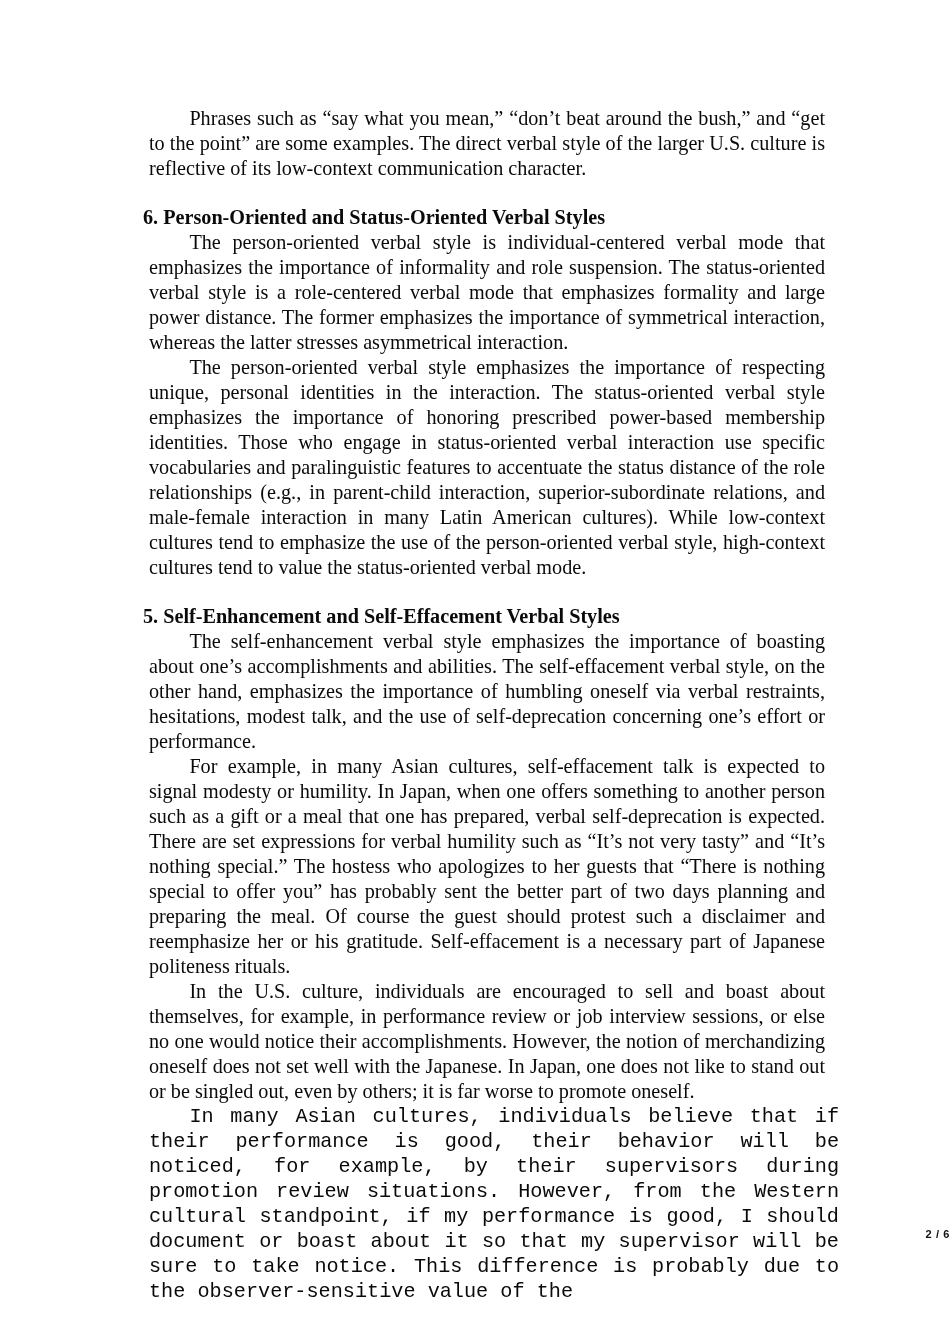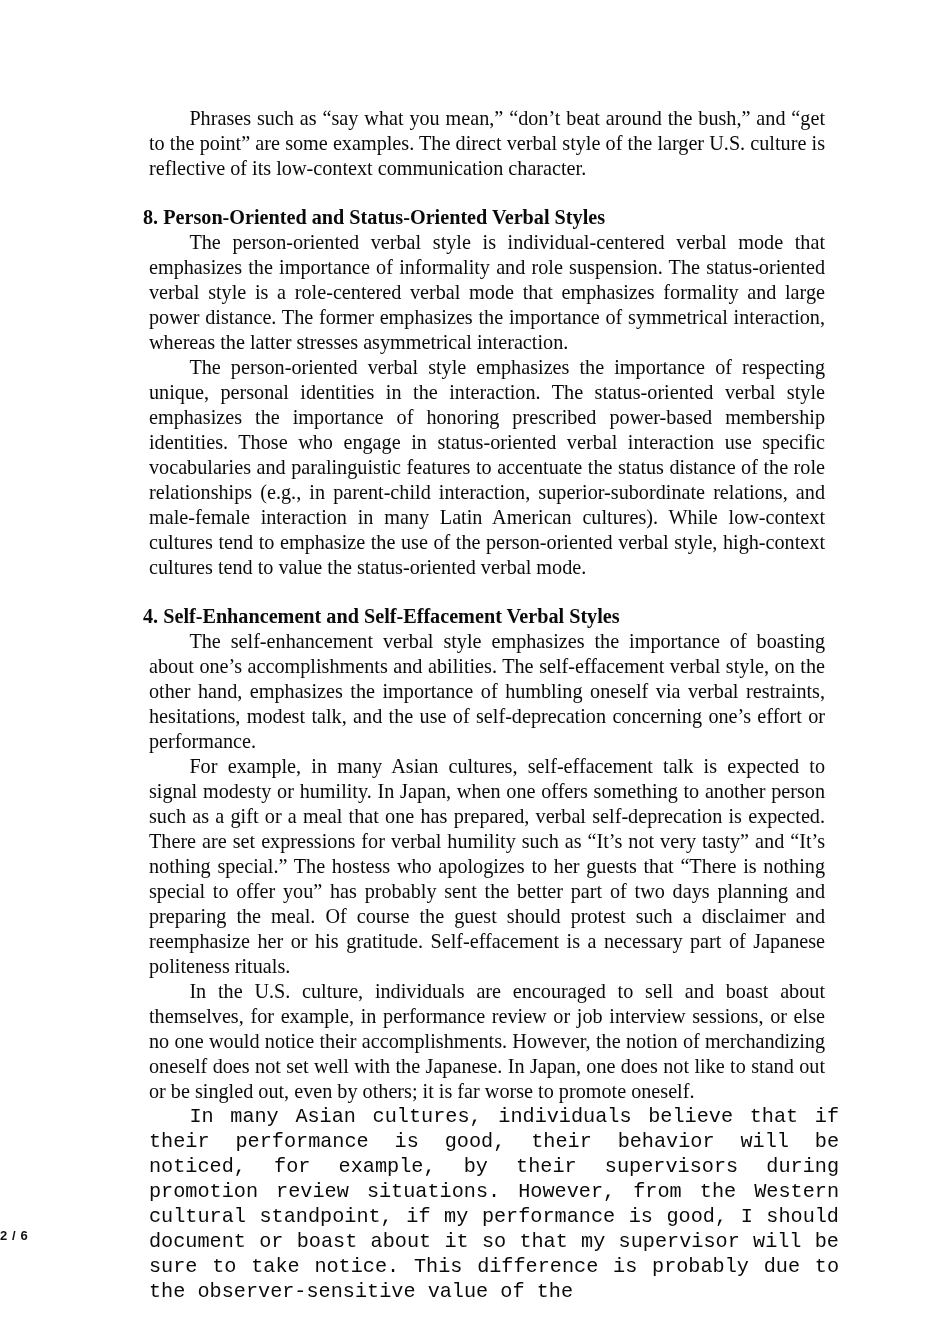--- a/index.html
+++ b/index.html
@@ -54,48 +54,48 @@
   }
   .para-last {
     width: 690px;
     font-family: Liberation Mono, monospace;
   }
   .footer {
     position: absolute;
     left: 0;
     top: 1228px;
     width: 950px;
-    text-align: left;
+    text-align: right;
     font-family: "Liberation Sans", "DejaVu Sans", sans-serif;
-    font-size: 13px;
+    font-size: 11px;
     font-weight: bold;
     letter-spacing: 0.6px;
     color: #111111;
   }
 </style>
 </head>
 <body>
 
 <div class="page">
 
   <div class="content">
 
     <p class="para">Phrases such as “say what you mean,” “don’t beat around the bush,” and “get to the point” are some examples. The direct verbal style of the larger U.S. culture is reflective of its low-context communication character.</p>
 
     <div class="sp-before-heading"></div>
 
-    <p class="heading">8. Person-Oriented and Status-Oriented Verbal Styles</p>
+    <p class="heading">6. Person-Oriented and Status-Oriented Verbal Styles</p>
 
     <p class="para">The person-oriented verbal style is individual-centered verbal mode that emphasizes the importance of informality and role suspension. The status-oriented verbal style is a role-centered verbal mode that emphasizes formality and large power distance. The former emphasizes the importance of symmetrical interaction, whereas the latter stresses asymmetrical interaction.</p>
 
     <p class="para">The person-oriented verbal style emphasizes the importance of respecting unique, personal identities in the interaction. The status-oriented verbal style emphasizes the importance of honoring prescribed power-based membership identities. Those who engage in status-oriented verbal interaction use specific vocabularies and paralinguistic features to accentuate the status distance of the role relationships (e.g., in parent-child interaction, superior-subordinate relations, and male-female interaction in many Latin American cultures). While low-context cultures tend to emphasize the use of the person-oriented verbal style, high-context cultures tend to value the status-oriented verbal mode.</p>
 
     <div class="sp-before-heading"></div>
 
-    <p class="heading">4. Self-Enhancement and Self-Effacement Verbal Styles</p>
+    <p class="heading">5. Self-Enhancement and Self-Effacement Verbal Styles</p>
 
     <p class="para">The self-enhancement verbal style emphasizes the importance of boasting about one’s accomplishments and abilities. The self-effacement verbal style, on the other hand, emphasizes the importance of humbling oneself via verbal restraints, hesitations, modest talk, and the use of self-deprecation concerning one’s effort or performance.</p>
 
     <p class="para">For example, in many Asian cultures, self-effacement talk is expected to signal modesty or humility. In Japan, when one offers something to another person such as a gift or a meal that one has prepared, verbal self-deprecation is expected. There are set expressions for verbal humility such as “It’s not very tasty” and “It’s nothing special.” The hostess who apologizes to her guests that “There is nothing special to offer you” has probably sent the better part of two days planning and preparing the meal. Of course the guest should protest such a disclaimer and reemphasize her or his gratitude. Self-effacement is a necessary part of Japanese politeness rituals.</p>
 
     <p class="para">In the U.S. culture, individuals are encouraged to sell and boast about themselves, for example, in performance review or job interview sessions, or else no one would notice their accomplishments. However, the notion of merchandizing oneself does not set well with the Japanese. In Japan, one does not like to stand out or be singled out, even by others; it is far worse to promote oneself.</p>
 
     <p class="para para-last">In many Asian cultures, individuals believe that if their performance is good, their behavior will be noticed, for example, by their supervisors during promotion review situations. However, from the Western cultural standpoint, if my performance is good, I should document or boast about it so that my supervisor will be sure to take notice. This difference is probably due to the observer-sensitive value of the</p>
 
   </div>

